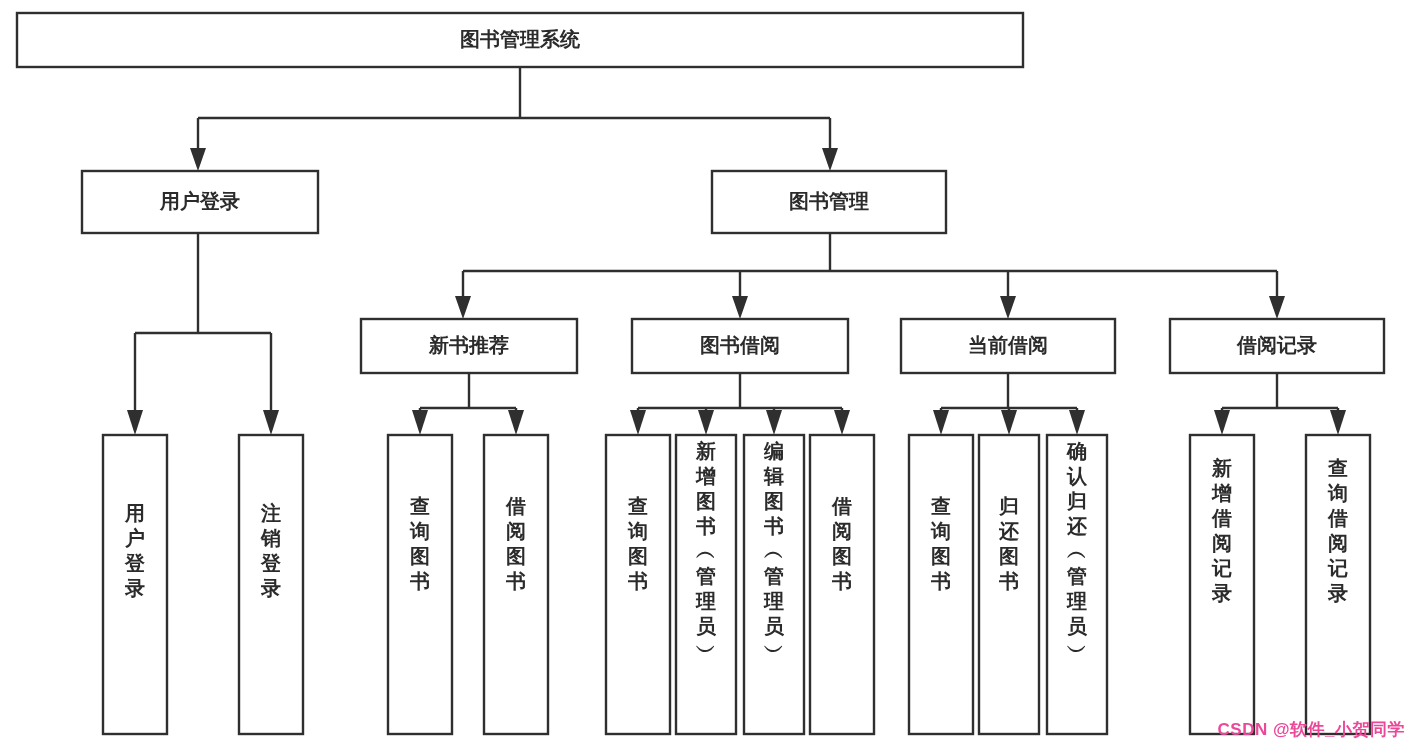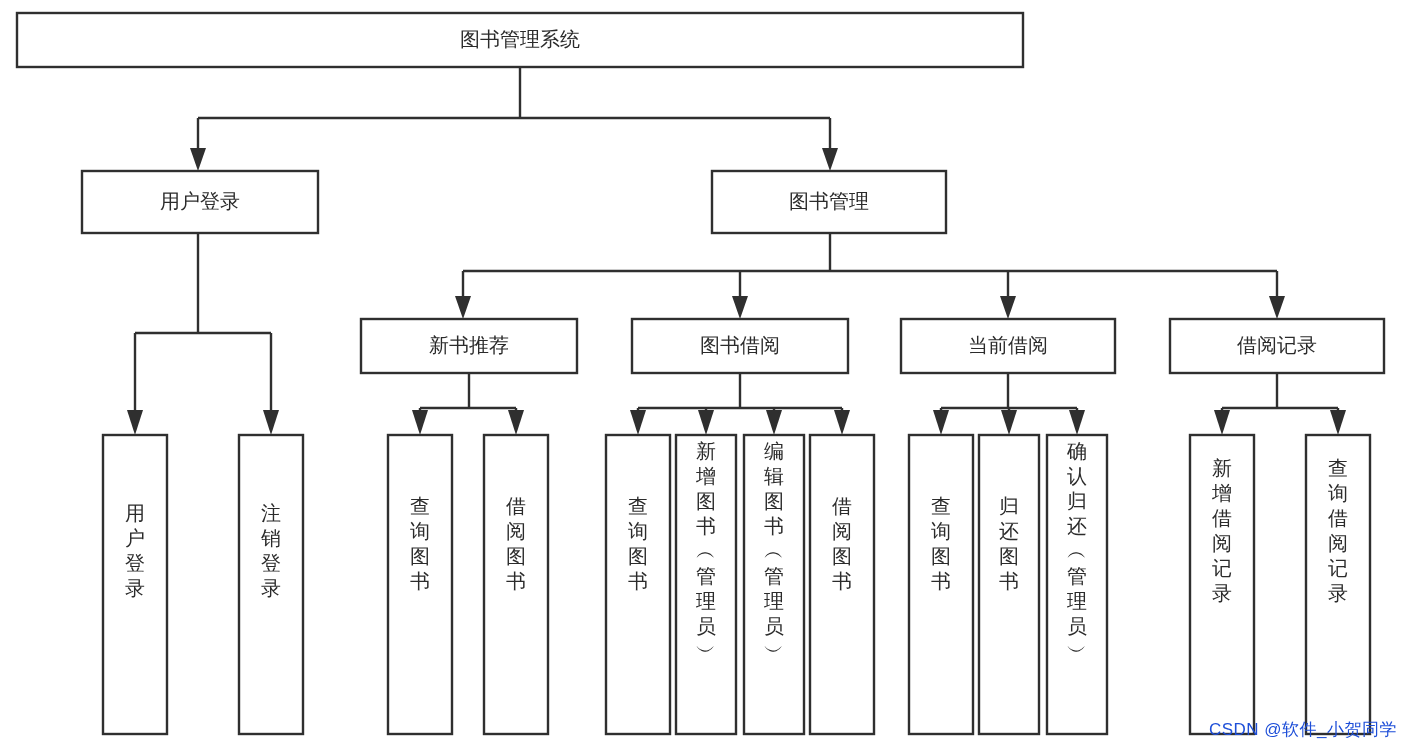--- a/index.html
+++ b/index.html
@@ -10,20 +10,21 @@
   }
   body {
     font-family: "Liberation Sans", "DejaVu Sans", sans-serif;
   }
   #diagram-root {
     position: relative;
     width: 1405px;
     height: 747px;
     background: #ffffff;
     overflow: hidden;
+    font-weight: bold;
   }
   svg.tree-svg {
     position: absolute;
     left: 0;
     top: 0;
     width: 1405px;
     height: 747px;
     display: block;
   }
   .node-box {
@@ -49,25 +50,25 @@
     dominant-baseline: middle;
   }
   .node-label-vertical {
     fill: #2b2b2b;
     font-family: "Liberation Sans", "DejaVu Sans", sans-serif;
     font-size: 20px;
     text-anchor: middle;
   }
   .watermark {
     position: absolute;
-    right: 8px;
+    right: 0;
     bottom: 6px;
     font-family: "Liberation Sans", "DejaVu Sans", sans-serif;
     font-size: 17px;
-    color: #1d4ed8;
+    color: #ec4899;
     letter-spacing: 0.5px;
     white-space: nowrap;
     user-select: none;
   }
 </style>
 </head>
 <body>
 
 <div id="diagram-root">
 

